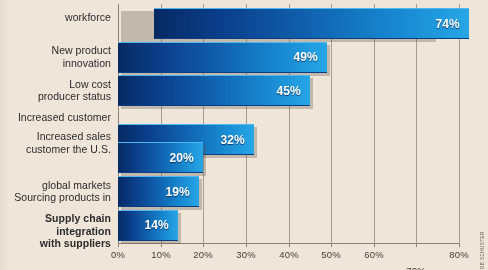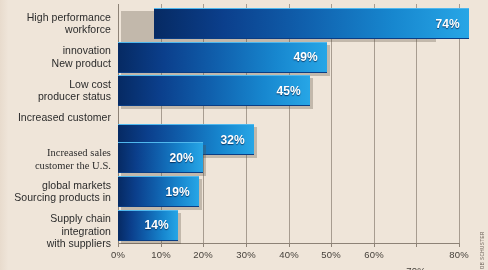--- a/index.html
+++ b/index.html
@@ -158,43 +158,42 @@
       <div class="gridline" style="left: 213px;"></div>
       <div class="gridline" style="left: 256px;"></div>
       <div class="gridline" style="left: 298px;"></div>
       <div class="gridline" style="left: 341px;"></div>
     </div>
 
   <div id="axis-baseline"></div>
 
   <div id="category-labels">
       <div class="cat-label" style="top: 10.5px;">
-        <span>High performance</span>
         <span>workforce</span>
       </div>
       <div class="cat-label" style="top: 44.1px;">
+        <span>New product</span>
         <span>innovation</span>
-        <span>New product</span>
       </div>
       <div class="cat-label" style="top: 77.7px;">
         <span>Low cost</span>
         <span>producer status</span>
       </div>
       <div class="cat-label" style="top: 111.3px;">
         <span>Increased customer</span>
       </div>
-      <div class="cat-label" style="top: 147px; font-family: Liberation Serif, serif;">
+      <div class="cat-label" style="top: 130px;">
         <span>Increased sales</span>
         <span>customer the U.S.</span>
       </div>
       <div class="cat-label" style="top: 178.5px;">
         <span>global markets</span>
         <span>Sourcing products in</span>
       </div>
-      <div class="cat-label" style="top: 212.1px;">
+      <div class="cat-label" style="top: 212.1px; font-weight: bold;">
         <span>Supply chain integration</span>
         <span>with suppliers</span>
       </div>
     </div>
 
   <div id="bars">
       <div class="bar-row" style="top: 8px; left: 118px; width: 319px;">
         <div class="bar-shadow" style="width: 315px;"></div>
         <div class="bar" style="width: 315px; margin-left: 36px;">
           <span class="bar-value">74%</span>

